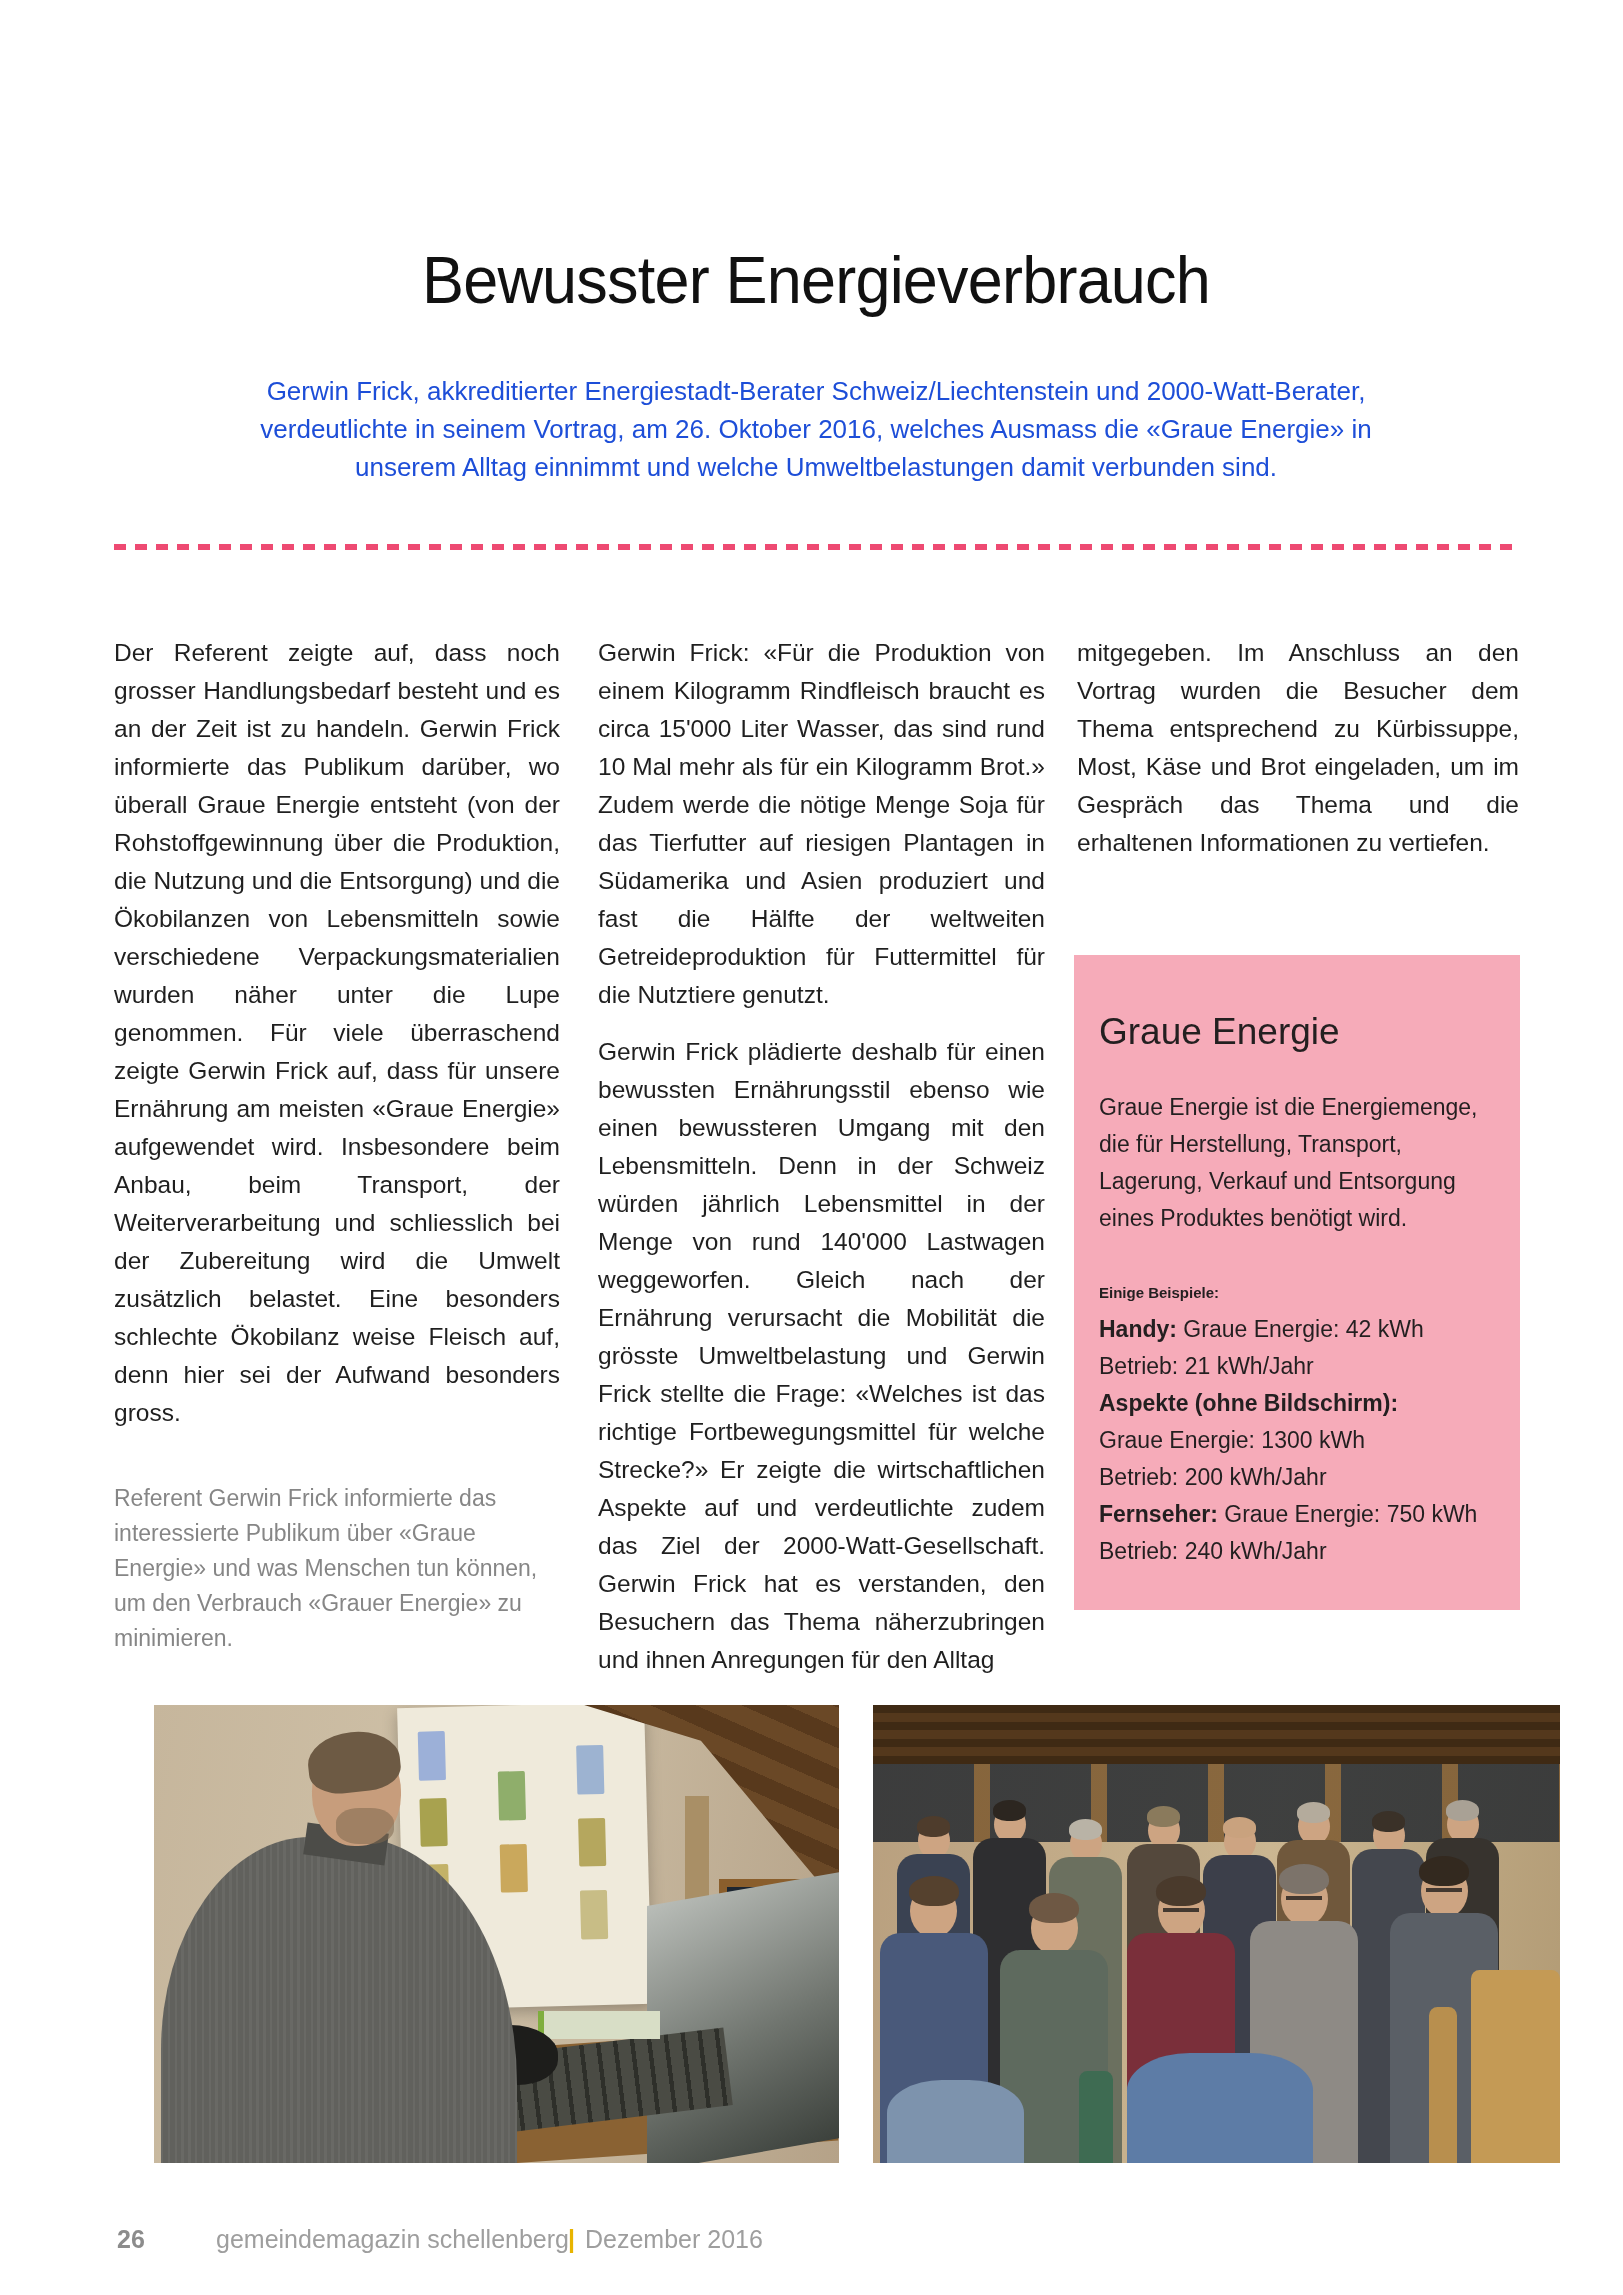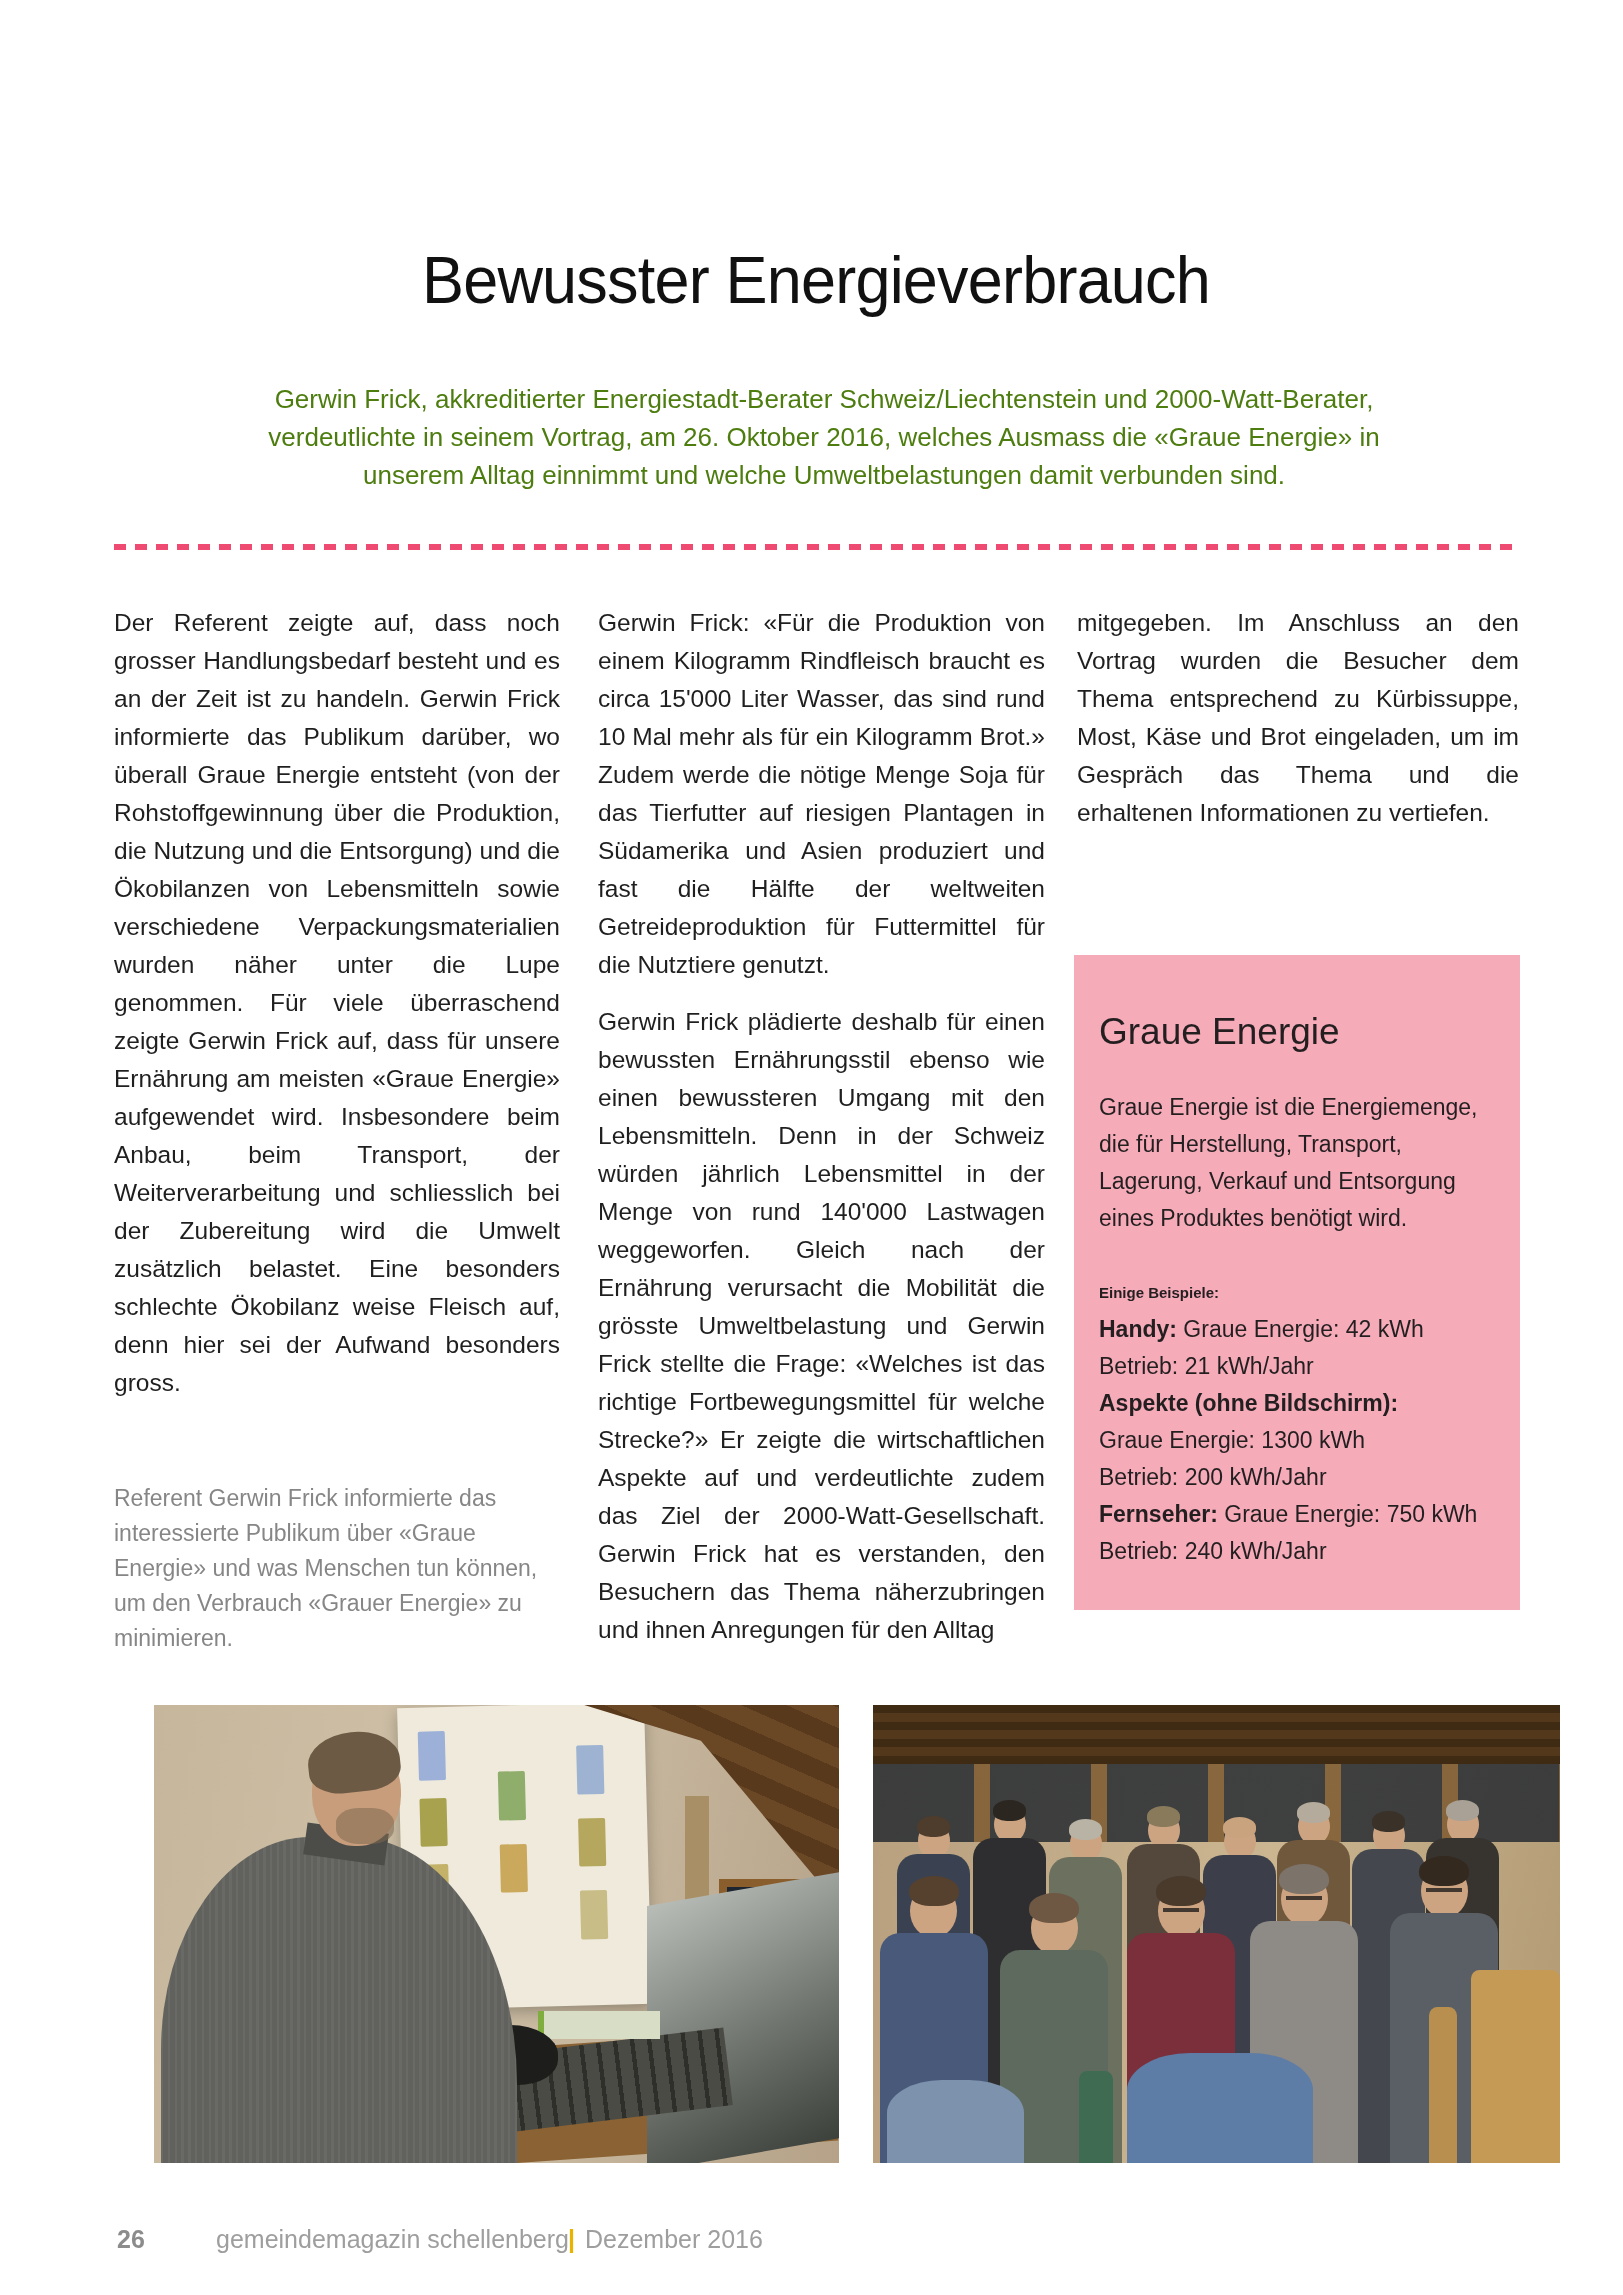--- a/index.html
+++ b/index.html
@@ -15,29 +15,29 @@
   .kicker-bar span{
     margin-left:118px;color:#fdeef2;font-size:30px;letter-spacing:0.4px;font-weight:400;
   }
   
   .title{
     position:absolute;left:114px;top:244px;width:1404px;margin:0;
     font-size:63px;font-weight:400;letter-spacing:-0.8px;text-align:center;color:#111;
     transform:scaleY(1.06);
   }
   .lead{
-    position:absolute;left:220px;top:372px;width:1192px;margin:8px;
-    font-size:26px;line-height:38px;text-align:center;color:#4d7c0f;
+    position:absolute;left:220px;top:372px;width:1192px;margin:0;
+    font-size:26px;line-height:38px;text-align:center;color:#1d4ed8;
   }
   .dashes{
     position:absolute;left:114px;top:544px;width:1404px;height:6px;
     background:repeating-linear-gradient(90deg,#ee4a72 0 12px,transparent 12px 21px);
   }
   
-  .col{position:absolute;top:604px;font-size:24.5px;line-height:38px;text-align:justify;color:#1f1f1f;}
+  .col{position:absolute;top:634px;font-size:24.5px;line-height:38px;text-align:justify;color:#1f1f1f;}
   .col p{margin:0 0 18.6px 0;}
   .col1{left:114px;width:446px;}
   .col2{left:598px;width:447px;}
   .col3{left:1077px;width:442px;}
   .caption{
     position:absolute;left:114px;top:1481px;width:446px;margin:0;
     font-size:23px;line-height:35px;color:#868686;text-align:left;
   }
   
   .infobox{

